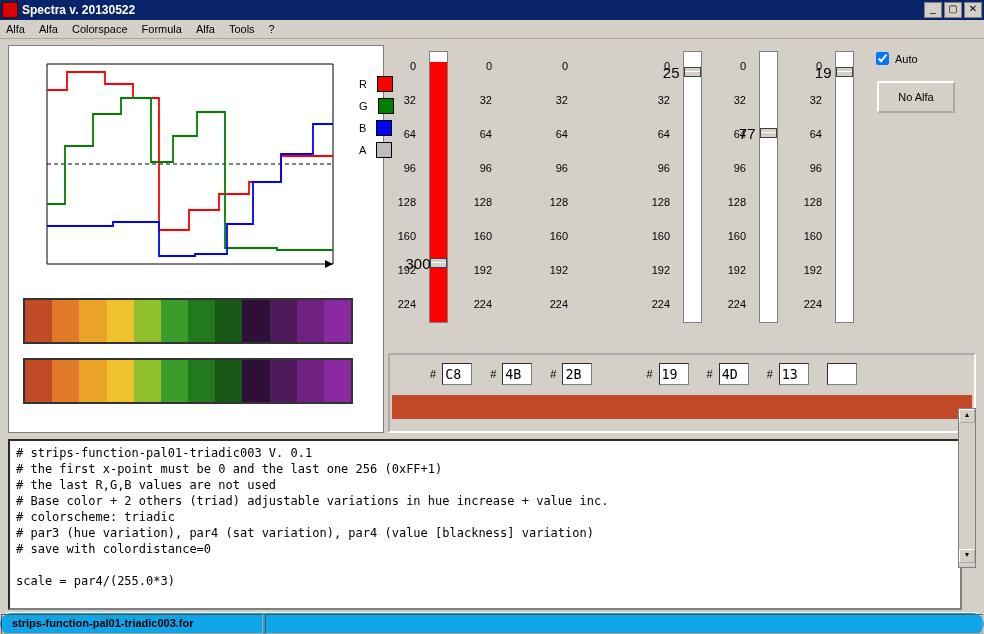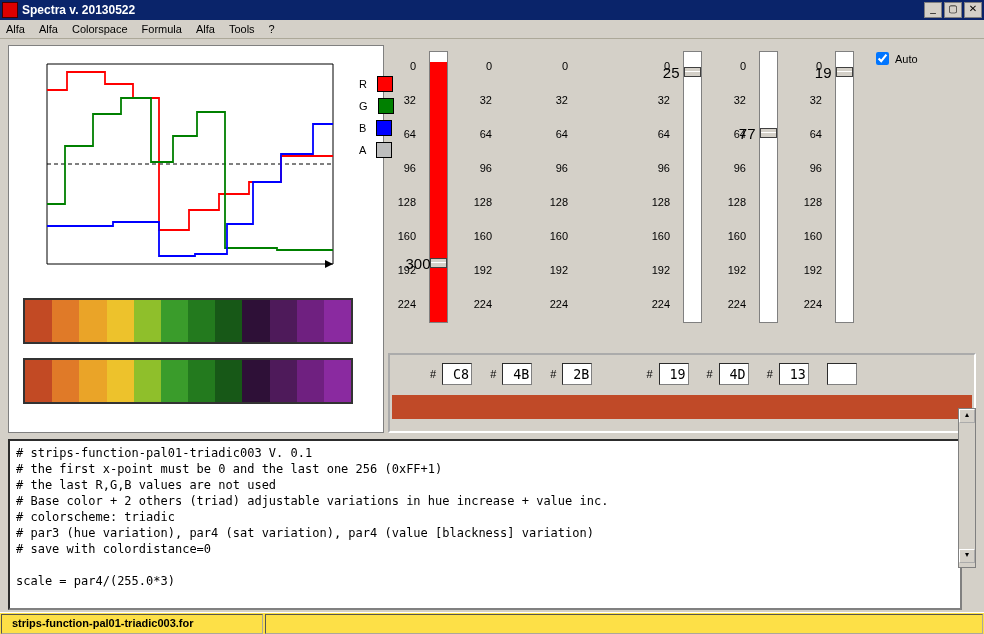--- a/index.html
+++ b/index.html
@@ -38,31 +38,31 @@
   .thumb { position:absolute; width:17px; height:10px; background:#d4d0c8; border:1px solid #404040; box-sizing:border-box; left:0; }
   .thumb::after { content:""; display:block; border-top:1px solid #fff; margin-top:3px; }
 
   .buttons-col { width:100px; padding-top:4px; padding-right:10px; }
   .auto-row { display:flex; align-items:center; margin-bottom:13px; margin-left:6px; }
   .auto-row input { margin-right:6px; }
   .win-btn { width:78px; height:32px; background:#d4d0c8; border:2px outset #fff; margin:0 auto 10px auto; display:block; font-size:11px; cursor:pointer; }
 
   .hex-row-wrap { border:2px inset #fff; margin:2px 0 0 0; height:72px; padding:2px; }
   .hex-row { display:flex; align-items:center; height:34px; gap:4px; padding-left:24px; }
-  .hex-row input { width:24px; height:18px; border:1px inset #808080; text-align:right; font-family: monospace; }
+  .hex-row input { width:24px; height:18px; border:1px inset #808080; text-align:left; font-family: monospace; }
   .hex-row .hash { margin-left:14px; margin-right:2px; }
   .hex-row .spacer { width:32px; }
   .long-input { width:72px; height:18px; border:1px inset #808080; margin-left:14px; }
   .color-bar { height:24px; background:#c04a28; margin-top:4px; }
 
   .code-pad { flex:1; background:#fff; border:2px inset #808080; margin:2px 22px 2px 8px; padding:4px 6px; font-family: "Lucida Console", monospace; font-size:12px; line-height:16px; white-space:pre; overflow:hidden; position:relative; }
   .scrollbar-v { position:absolute; right:8px; top:408px; width:16px; height:158px; background:#d4d0c8; border:1px solid #808080; }
   .sb-btn { height:14px; background:#d4d0c8; border:1px outset #fff; box-sizing:border-box; font-size:8px; text-align:center; line-height:10px; }
 
-  .status-bar { height:22px; background:#fde047; border-top:1px solid #fff; display:flex; }
+  .status-bar { height:22px; background:#0ea5e9; border-top:1px solid #fff; display:flex;border-radius:11px; }
   .status-cell { padding:2px 10px; border:1px inset #aca899; margin:1px; font-weight:bold; }
   .status-cell.big { width:240px; }
   .status-cell.rest { flex:1; }
 
   svg { display:block; }
 </style>
 </head>
 <body>
 
 <div class="titlebar">
@@ -253,20 +253,21 @@
                 <div class="bar-label" style="left: -24px; top: 12px;">19</div>
               </div>
             </div>
           </div>
 
         <div class="buttons-col">
           <div class="auto-row">
             <input type="checkbox" checked="" id="autochk" style="">
             <label for="autochk">Auto</label>
           </div>
+          <button class="win-btn">No Alfa</button>
         </div>
       </div>
 
       <div class="hex-row-wrap">
         <div class="hex-row">
           <span class="hash">#</span>
             <input value="C8" style="">
           <span class="hash">#</span>
             <input value="4B" style="">
           <span class="hash">#</span>

